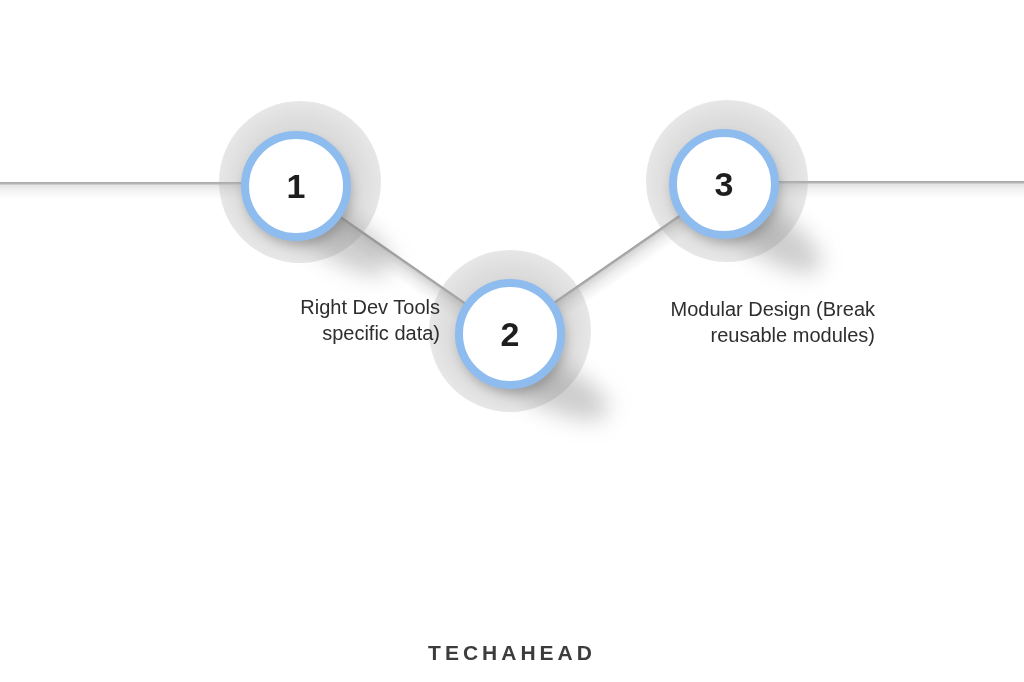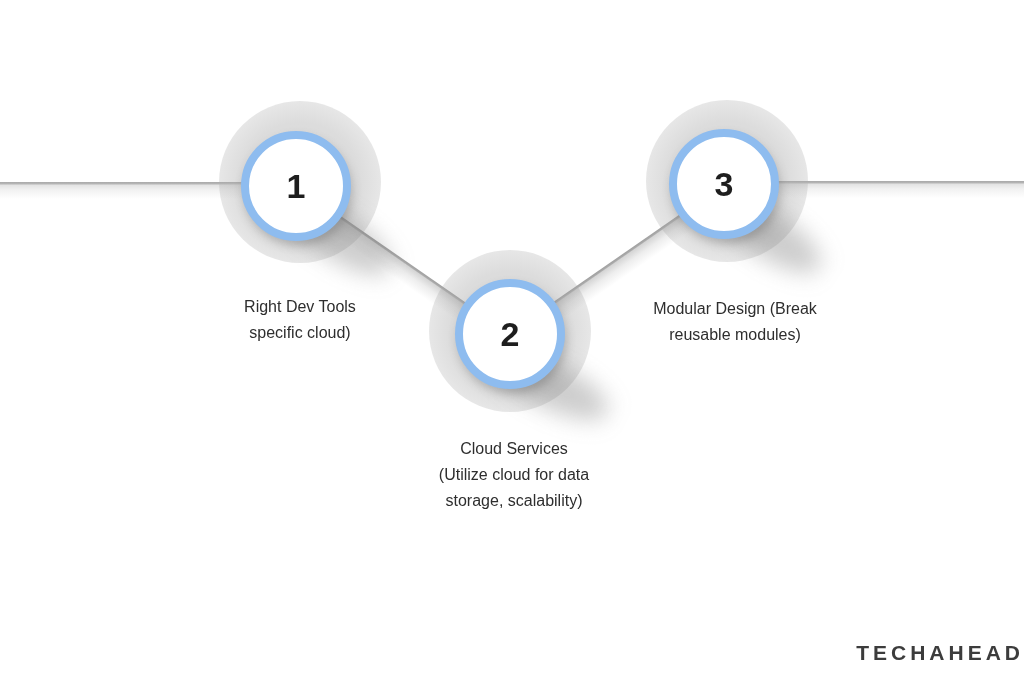--- a/index.html
+++ b/index.html
@@ -67,30 +67,30 @@
   .circle.c2 { left:455px; top:279px; }
   .circle.c3 { left:669px; top:129px; }
 
   .num {
     font-size:34px; font-weight:bold; color:#1e1e1e; line-height:1;
   }
 
   
   .label {
     position:absolute; width:280px; z-index:5;
-    text-align:center; font-size:16px; line-height:26px; color:#2e2e2e;
+    text-align:right; font-size:20px; line-height:26px; color:#2e2e2e;
   }
   .label.l1 { left:160px; top:294px; }
   .label.l2 { left:374px; top:436px; }
   .label.l3 { left:595px; top:296px; }
 
   
   .brand {
     position:absolute; left:0; right:0; top:641px; z-index:5;
-    text-align:right; font-size:21px; font-weight:800;
+    text-align:center; font-size:21px; font-weight:800;
     letter-spacing:4px; color:#3c3c3c;
   }
 </style>
 </head>
 <body>
 
 <div class="stage">
 
   <div class="hline left"></div>
   <div class="hline right"></div>
@@ -110,26 +110,21 @@
   </div>
   <div class="circle c2">
     <span class="num">2</span>
   </div>
   <div class="circle c3">
     <span class="num">3</span>
   </div>
 
   <div class="label l1">
     <div>Right Dev Tools</div>
-    <div>specific cloud)</div>
-  </div>
-  <div class="label l2">
-    <div>Cloud Services</div>
-    <div>(Utilize cloud for data</div>
-    <div>storage, scalability)</div>
+    <div>specific data)</div>
   </div>
   <div class="label l3">
     <div>Modular Design (Break</div>
     <div>reusable modules)</div>
   </div>
 
   <div class="brand">TECHAHEAD</div>
 
 </div>
 

